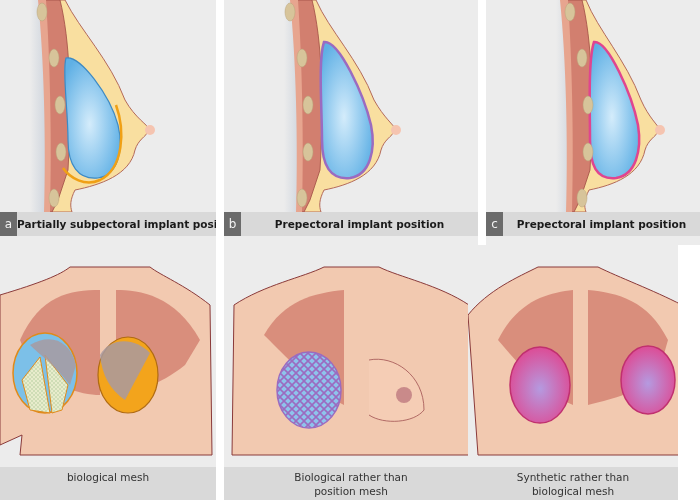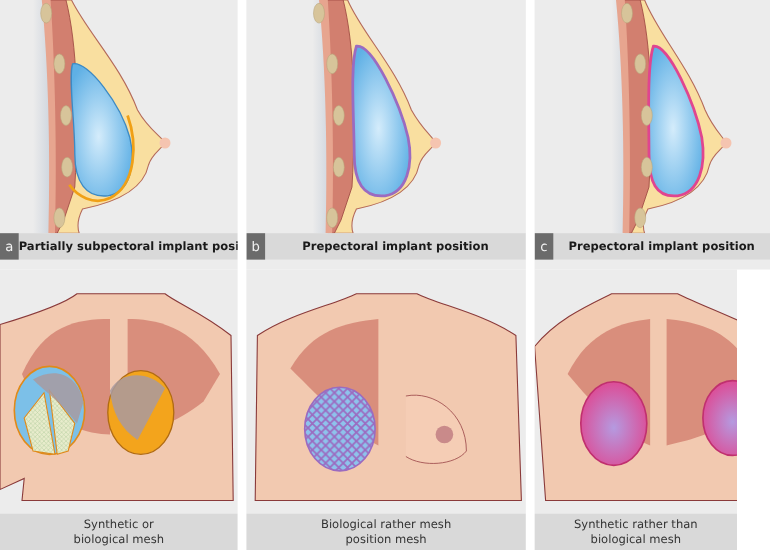--- a/index.html
+++ b/index.html
@@ -124,46 +124,45 @@
     <path d="M20,95 C40,50 70,45 100,45 L100,150 C80,150 50,140 30,120 Z" fill="#d98e7c"></path>
     <path d="M116,45 C140,45 175,50 200,95 L185,120 C160,140 130,150 116,150 Z" fill="#d98e7c"></path>
     <ellipse cx="45" cy="128" rx="32" ry="40" fill="#7cc0e8" stroke="#e08a1a" stroke-width="1.5"></ellipse>
     <path d="M22,135 L40,112 L50,168 L30,165 Z" fill="url(#meshA)" stroke="#e08a1a" stroke-width="1"></path>
     <path d="M45,110 L68,140 L62,165 L52,168 Z" fill="url(#meshA)" stroke="#e08a1a" stroke-width="1"></path>
     <path d="M30,100 C50,88 70,95 76,120 L70,140 C55,120 40,110 30,100 Z" fill="#a89aa0" opacity="0.85"></path>
     <ellipse cx="128" cy="130" rx="30" ry="38" fill="#f3a41c" stroke="#b06b12" stroke-width="1.2"></ellipse>
     <path d="M100,110 C110,92 135,92 150,108 L125,155 C110,145 102,130 100,110 Z" fill="#a89aa0" opacity="0.85"></path>
   </svg>
   <div class="bcap">
-    <span>Synthetic or</span>
     <span>biological mesh</span>
   </div>
 </div>
 
 <div class="panel" style="left:224px;top:245px;width:254px;height:255px;">
   <svg width="254" height="222" viewBox="0 0 254 222">
     <defs>
       <pattern id="meshB" width="8" height="8" patternUnits="userSpaceOnUse">
           <rect width="8" height="8" fill="#8ec3ec"></rect>
           <path d="M0,0 L8,8 M8,0 L0,8" stroke="#9b6bc0" stroke-width="1.6"></path>
         </pattern>
     </defs>
     <path d="M10,60 C40,40 80,32 100,22 L155,22 C175,32 215,40 245,60 L250,210 L8,210 Z" fill="#f2c9b0" stroke="#8a3a3a" stroke-width="1"></path>
     <path d="M40,90 C60,55 90,48 120,45 L120,160 C100,150 70,120 40,90 Z" fill="#d98e7c"></path>
     <ellipse cx="85" cy="145" rx="32" ry="38" fill="url(#meshB)" stroke="#9b6bc0" stroke-width="1.5"></ellipse>
     <path d="M145,115 C170,110 200,130 200,165 C190,178 160,180 145,170" fill="#f5cdb5" stroke="#a05050" stroke-width="0.8"></path>
     <circle cx="180" cy="150" r="8" fill="#c98a8a"></circle>
   </svg>
   <div class="bcap">
-    <span>Biological rather mesh</span>
+    <span>Biological rather than</span>
     <span>position mesh</span>
   </div>
 </div>
 
-<div class="panel" style="left:486px;top:245px;width:184px;height:255px;">
+<div class="panel" style="left:468px;top:245px;width:210px;height:255px;">
   <svg width="214" height="222" viewBox="0 0 214 222">
     <defs>
       <radialGradient id="meshC" cx="0.5" cy="0.55" r="0.6">
           <stop offset="0" stop-color="#b59ae0"></stop>
           <stop offset="1" stop-color="#e0458f"></stop>
         </radialGradient>
     </defs>
     <path d="M0,70 C20,45 50,32 70,22 L130,22 C150,32 185,45 214,60 L214,210 L10,210 Z" fill="#f2c9b0" stroke="#8a3a3a" stroke-width="1"></path>
     <path d="M30,95 C50,55 80,48 105,45 L105,160 C80,150 55,125 30,95 Z" fill="#d98e7c"></path>
     <path d="M120,45 C150,48 180,55 200,95 L190,130 C165,150 140,155 120,160 Z" fill="#d98e7c"></path>

